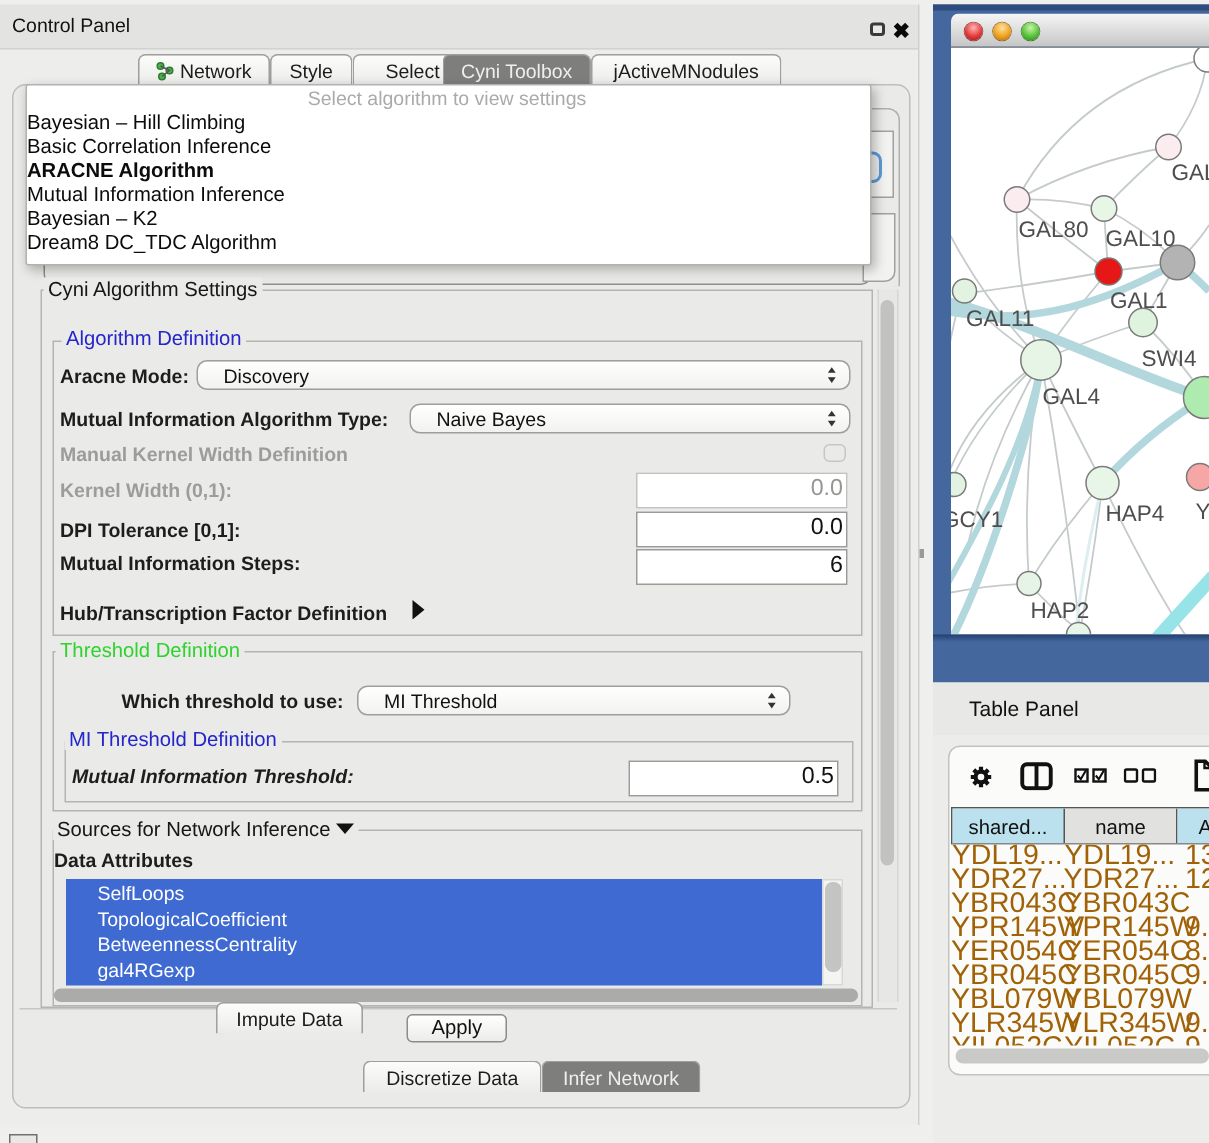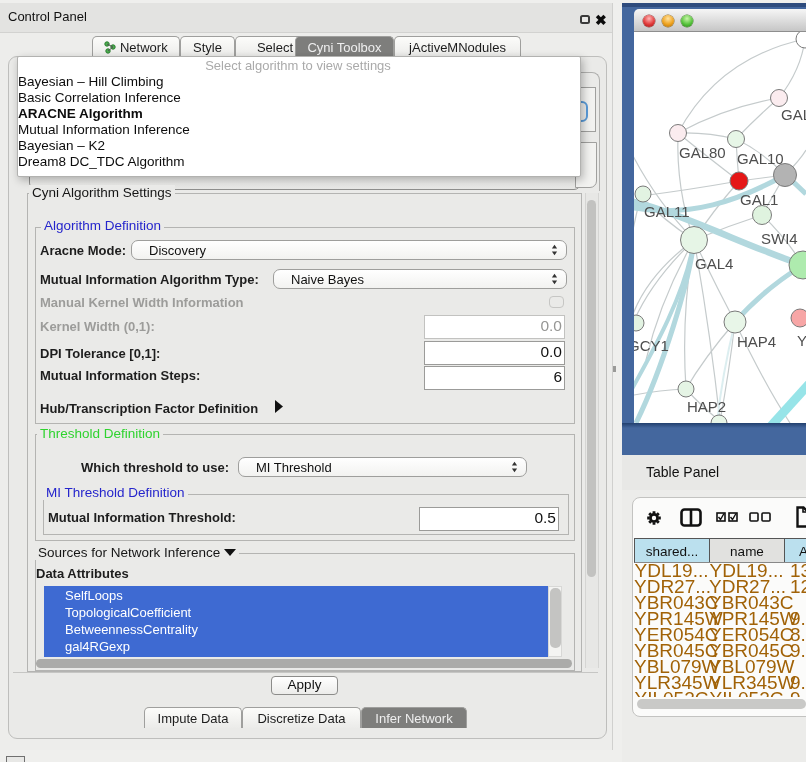--- a/index.html
+++ b/index.html
@@ -79,21 +79,21 @@
 
 <div class="lbl abs" style="left:40px;top:272px;">Mutual Information Algorithm Type:</div>
 <div class="combo" style="left:273px;top:269px;width:292px;">
     <span class="tx">Naive Bayes</span>
     <svg class="arrows" viewBox="0 0 9 16">
       <path d="M4.5 1L8 6H1z" fill="#333"></path>
       <path d="M4.5 15L1 10H8z" fill="#333"></path>
     </svg>
   </div>
 
-<div class="lbl abs dis" style="left:40px;top:295px;">Manual Kernel Width Information</div>
+<div class="lbl abs dis" style="left:40px;top:295px;">Manual Kernel Width Definition</div>
 <div class="abs" style="left:549px;top:296px;width:13px;height:10px;background:#eaeae8;border:1px solid #c6c6c4;border-radius:4px;"></div>
 
 <div class="lbl abs dis" style="left:40px;top:319px;">Kernel Width (0,1):</div>
 <div class="fld" style="left:424px;top:315px;width:137px;border-color:#c2c2c0;color:#969694;padding:1px 2px 0 0;">0.0</div>
 
 <div class="lbl abs" style="left:40px;top:346px;">DPI Tolerance [0,1]:</div>
 <div class="fld" style="left:424px;top:341px;width:137px;padding:1px 2px 0 0;">0.0</div>
 
 <div class="lbl abs" style="left:40px;top:368px;">Mutual Information Steps:</div>
 <div class="fld" style="left:424px;top:366px;width:137px;padding:1px 2px 0 0;">6</div>
@@ -110,41 +110,41 @@
 <div class="combo" style="left:238px;top:457px;width:287px;">
     <span class="tx">MI Threshold</span>
     <svg class="arrows" viewBox="0 0 9 16">
       <path d="M4.5 1L8 6H1z" fill="#333"></path>
       <path d="M4.5 15L1 10H8z" fill="#333"></path>
     </svg>
   </div>
 
 <div class="fs" style="left:43px;top:494px;width:524px;height:39px;"></div>
 <div class="leg" style="left:43px;top:485px;color:#2525cc;">MI Threshold Definition</div>
-<div class="lbl abs" style="left:48px;top:510px;">Mutual Information Threshold:</div>
+<div class="lbl abs" style="left:48px;top:510px;font-style:italic;">Mutual Information Threshold:</div>
 <div class="fld" style="left:419px;top:507px;width:136px;padding:1px 2px 0 0;">0.5</div>
 
 <div class="fs" style="left:35px;top:553px;width:538px;height:116px;"></div>
 <div class="leg" style="left:35px;top:545px;color:#161616;">Sources for Network Inference <svg width="12" height="9" viewBox="0 0 12 9" style="vertical-align:0px">
       <path d="M0 1L12 1L6 8z" fill="#111"></path>
     </svg></div>
 <div class="lbl abs" style="left:36px;top:566px;">Data Attributes</div>
 
 <div class="abs" style="left:44px;top:586px;width:504px;height:71px;background:#3E6AD2;overflow:hidden;">
  <div style="color:#fff;font-size:13px;line-height:17px;padding:1px 0 0 21px;">SelfLoops<br>TopologicalCoefficient<br>BetweennessCentrality<br>gal4RGexp<br>&nbsp;</div>
 </div>
 <div class="abs" style="left:548px;top:586px;width:14px;height:71px;background:#f4f4f2;border:1px solid #d8d8d6;box-sizing:border-box;"></div>
 <div class="abs" style="left:549.5px;top:588px;width:11px;height:60px;background:#c4c4c2;border-radius:5px;"></div>
 
 <div class="abs" style="left:36px;top:659px;width:536px;height:9px;background:#ababa9;border-radius:4.5px;"></div>
 
 <div class="abs" style="left:13px;top:672px;width:585px;height:1px;background:#c6c6c4;"></div>
 <div class="abs" style="left:271px;top:676px;width:65px;height:17px;background:linear-gradient(#ffffff,#ececea);border:1px solid #8c8c8a;border-radius:4px;text-align:center;font-size:13.5px;color:#111;">Apply</div>
 
-<div class="tab" style="left:144px;top:707px;width:98px;">Impute Data</div>
+<div class="tab" style="left:144px;top:668px;width:98px;">Impute Data</div>
 <div class="tab" style="left:242px;top:707px;width:119px;">Discretize Data</div>
 <div class="tab tabsel" style="left:361px;top:707px;width:106px;">Infer Network</div>
 
 <div class="abs" style="left:6px;top:756px;width:17px;height:10px;background:#e8e8e6;border:1.5px solid #707070;"></div>
 
 <div class="abs" style="left:613px;top:366px;width:3px;height:6px;background:#9a9a98;"></div>
 
 <div class="abs" style="left:622px;top:3px;width:184px;height:452px;background:#44679E;"></div>
 <div class="abs" style="left:622px;top:3px;width:184px;height:4px;background:#2E4B7D;"></div>
 

